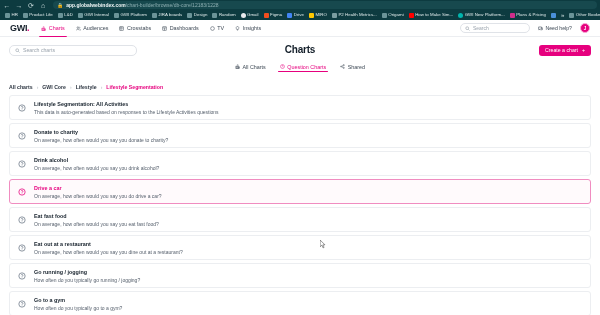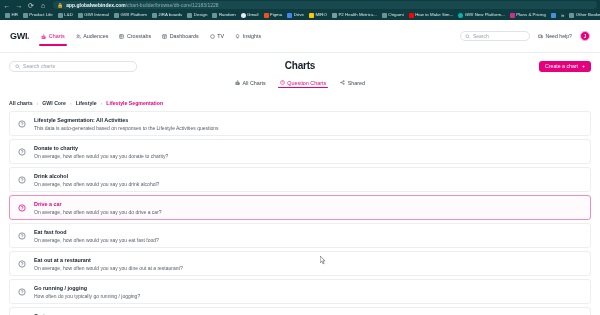--- a/index.html
+++ b/index.html
@@ -87,21 +87,21 @@
   .bm-ico.mi { background:#ffc700; }
   .bm-ico.pp { background:#7a9da0; }
   .bm-ico.yt { background:#ff0000; border-radius:1px; }
   .bm-ico.gw { background:#00b5ad; border-radius:50%; }
   .bm-ico.pl { background:#cf2d8b; border-radius:1px;}
   .bm-ico.blue { background:#4a90d9; border-radius:1px;}
   .bm-overflow { color:#cfe0e0; font-size:6px; padding:0 2px; flex:0 0 auto;}
 
   
   .app-header {
-    height: 33px;
+    height: 17px;
     width: 600px;
     background: #ffffff;
     border-bottom: 1px solid #eceef1;
     display: flex;
     align-items: center;
     padding: 0 10px;
     position: relative;
   }
   .logo {
     font-size: 9px;

